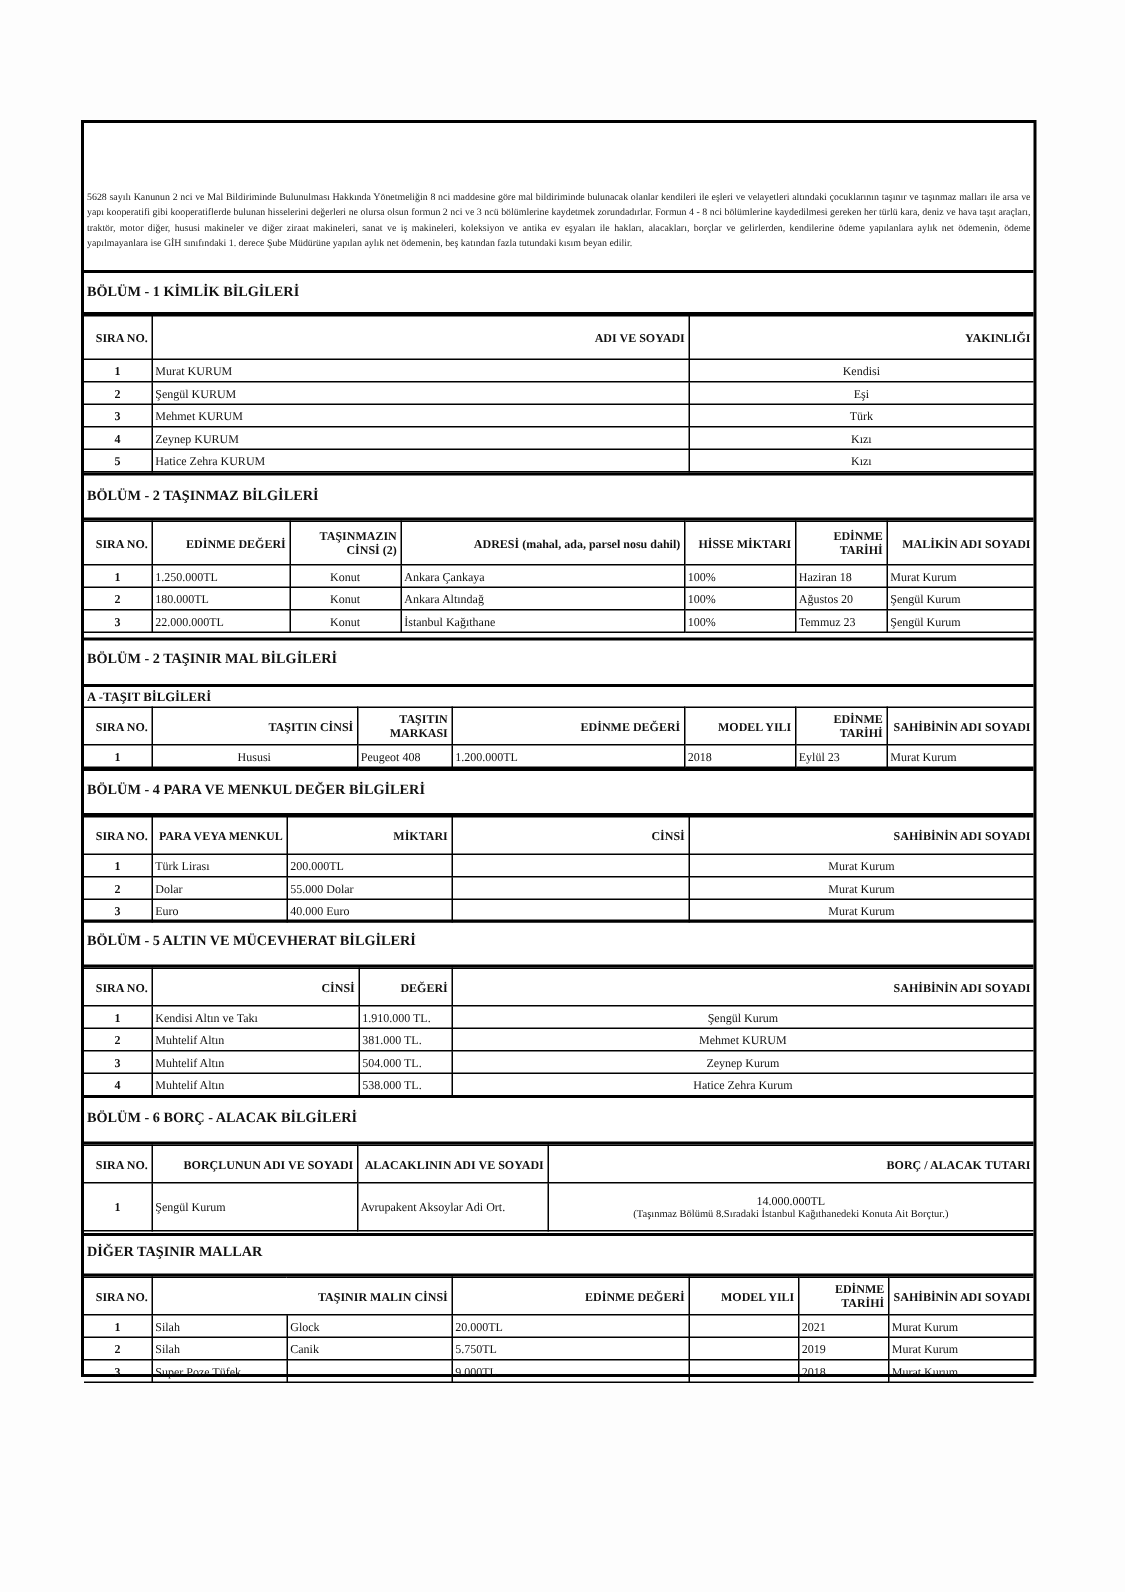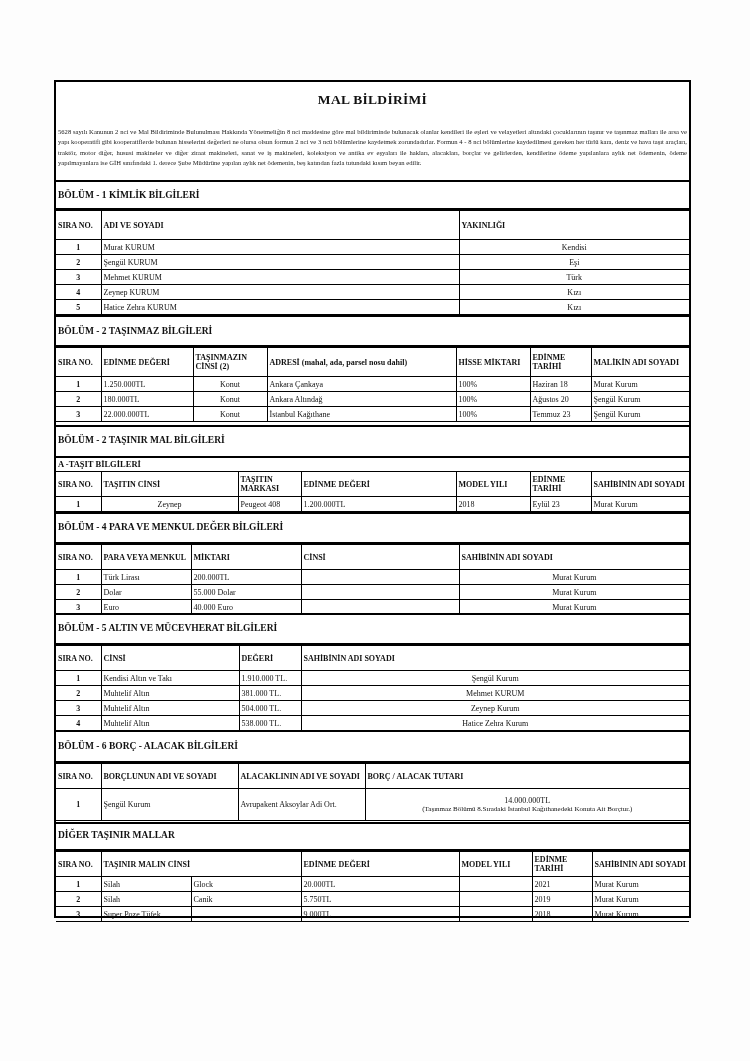--- a/index.html
+++ b/index.html
@@ -4,33 +4,32 @@
 <style>
   html,body{margin:0;padding:0;background:#fdfdfd;}
   body{width:750px;height:1061px;position:relative;font-family:"Liberation Serif","DejaVu Serif",serif;color:#111;}
   .page{position:absolute;left:54px;top:80px;width:637px;height:838px;border:2px solid #000;box-sizing:border-box;background:#fff;}
   .title{position:absolute;left:0;right:0;top:10px;text-align:center;font-weight:bold;font-size:13.5px;letter-spacing:0.3px;}
   .intro{position:absolute;left:2px;right:2px;top:45px;font-size:6.6px;line-height:10.4px;text-align:justify;color:#222;}
   .hline{position:absolute;left:0;right:0;height:0;border-top:2px solid #000;}
   .sec{position:absolute;left:2px;font-weight:bold;font-size:9.5px;}
   table{position:absolute;left:0;border-collapse:collapse;table-layout:fixed;}
   td,th{border:1px solid #000;padding:0 2px;font-size:8px;overflow:hidden;white-space:nowrap;line-height:9px;}
-  th{font-weight:bold;text-align:left;font-size:8px;white-space:normal;line-height:9px;}
+  th{font-weight:bold;text-align:right;font-size:8px;white-space:normal;line-height:9px;}
   td.c{text-align:center;}
   td.n{text-align:center;font-weight:bold;}
   td.wrap{white-space:normal;text-align:center;}
   table tr td:first-child, table tr th:first-child{border-left:none;}
   table tr td:last-child, table tr th:last-child{border-right:none;}
   .sub{font-size:7px;display:block;}
 </style>
 </head>
 <body>
 
 <div class="page">
-  <div class="title">MAL BİLDİRİMİ</div>
   <div class="intro">5628 sayılı Kanunun 2 nci ve Mal Bildiriminde Bulunulması Hakkında Yönetmeliğin 8 nci maddesine göre mal bildiriminde bulunacak olanlar kendileri ile eşleri ve velayetleri altındaki çocuklarının taşınır ve taşınmaz malları ile arsa ve yapı kooperatifi gibi kooperatiflerde bulunan hisselerini değerleri ne olursa olsun formun 2 nci ve 3 ncü bölümlerine kaydetmek zorundadırlar. Formun 4 - 8 nci bölümlerine kaydedilmesi gereken her türlü kara, deniz ve hava taşıt araçları, traktör, motor diğer, hususi makineler ve diğer ziraat makineleri, sanat ve iş makineleri, koleksiyon ve antika ev eşyaları ile hakları, alacakları, borçlar ve gelirlerden, kendilerine ödeme yapılanlara aylık net ödemenin, ödeme yapılmayanlara ise GİH sınıfındaki 1. derece Şube Müdürüne yapılan aylık net ödemenin, beş katından fazla tutundaki kısım beyan edilir.</div>
 
   <div class="hline" style="top:98px"></div>
 
   <div class="sec" style="top:108px">BÖLÜM - 1 KİMLİK BİLGİLERİ</div>
   <div class="hline" style="top:126px"></div>
   <table style="top:128px;width:633px;">
     <colgroup>
         <col style="width:45px">
         <col style="width:358px">
@@ -142,21 +141,21 @@
       <th>SIRA NO.</th>
       <th>TAŞITIN CİNSİ</th>
       <th>TAŞITIN MARKASI</th>
       <th>EDİNME DEĞERİ</th>
       <th>MODEL YILI</th>
       <th>EDİNME TARİHİ</th>
       <th>SAHİBİNİN ADI SOYADI</th>
     </tr>
     <tr style="height:15px">
           <td class="n">1</td>
-          <td class="c">Zeynep</td>
+          <td class="c">Hususi</td>
           <td>Peugeot 408</td>
           <td>1.200.000TL</td>
           <td>2018</td>
           <td>Eylül 23</td>
           <td>Murat Kurum</td>
         </tr>
   </tbody>
     </table>
 
   <div class="hline" style="top:430px"></div>

